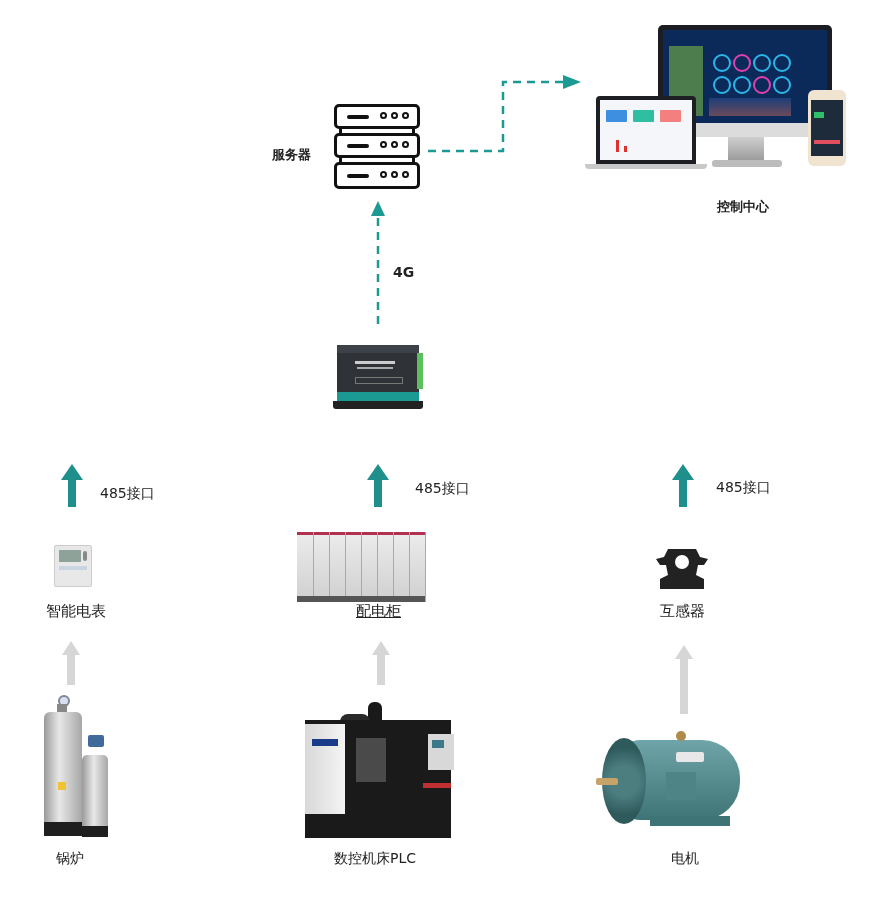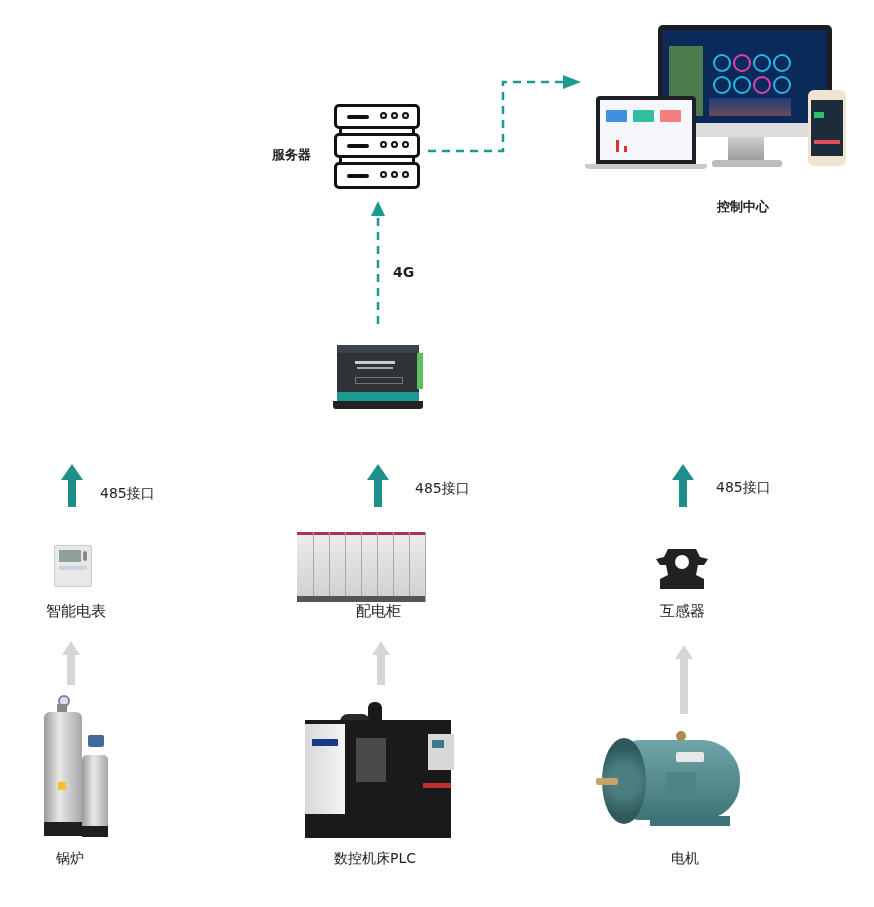--- a/index.html
+++ b/index.html
@@ -203,21 +203,21 @@
   <div class="cab-unit" style="left:0;width:16px;"></div>
   <div class="cab-unit" style="left:16px;width:16px;"></div>
   <div class="cab-unit" style="left:32px;width:16px;"></div>
   <div class="cab-unit" style="left:48px;width:16px;"></div>
   <div class="cab-unit" style="left:64px;width:16px;"></div>
   <div class="cab-unit" style="left:80px;width:16px;"></div>
   <div class="cab-unit" style="left:96px;width:16px;"></div>
   <div class="cab-unit" style="left:112px;width:16px;"></div>
   <div class="cab-base"></div>
 </div>
-<div class="label big" style="left:356px;top:602px;">配电柜</div>
+<div class="label big" style="left:356px;top:602px;text-decoration:underline;">配电柜</div>
 
 <div class="abs sensor">
   <svg width="52" height="46">
     <path d="M12 4 H40 L44 12 L52 14 L48 20 L42 20 L40 30 L48 34 L48 44 H4 L4 34 L12 30 L10 20 L4 20 L0 14 L8 12 Z" fill="#222"></path>
     <circle cx="26" cy="17" r="7" fill="#fff"></circle>
   </svg>
 </div>
 <div class="label big" style="left:660px;top:602px;">互感器</div>
 
 <div class="abs">

